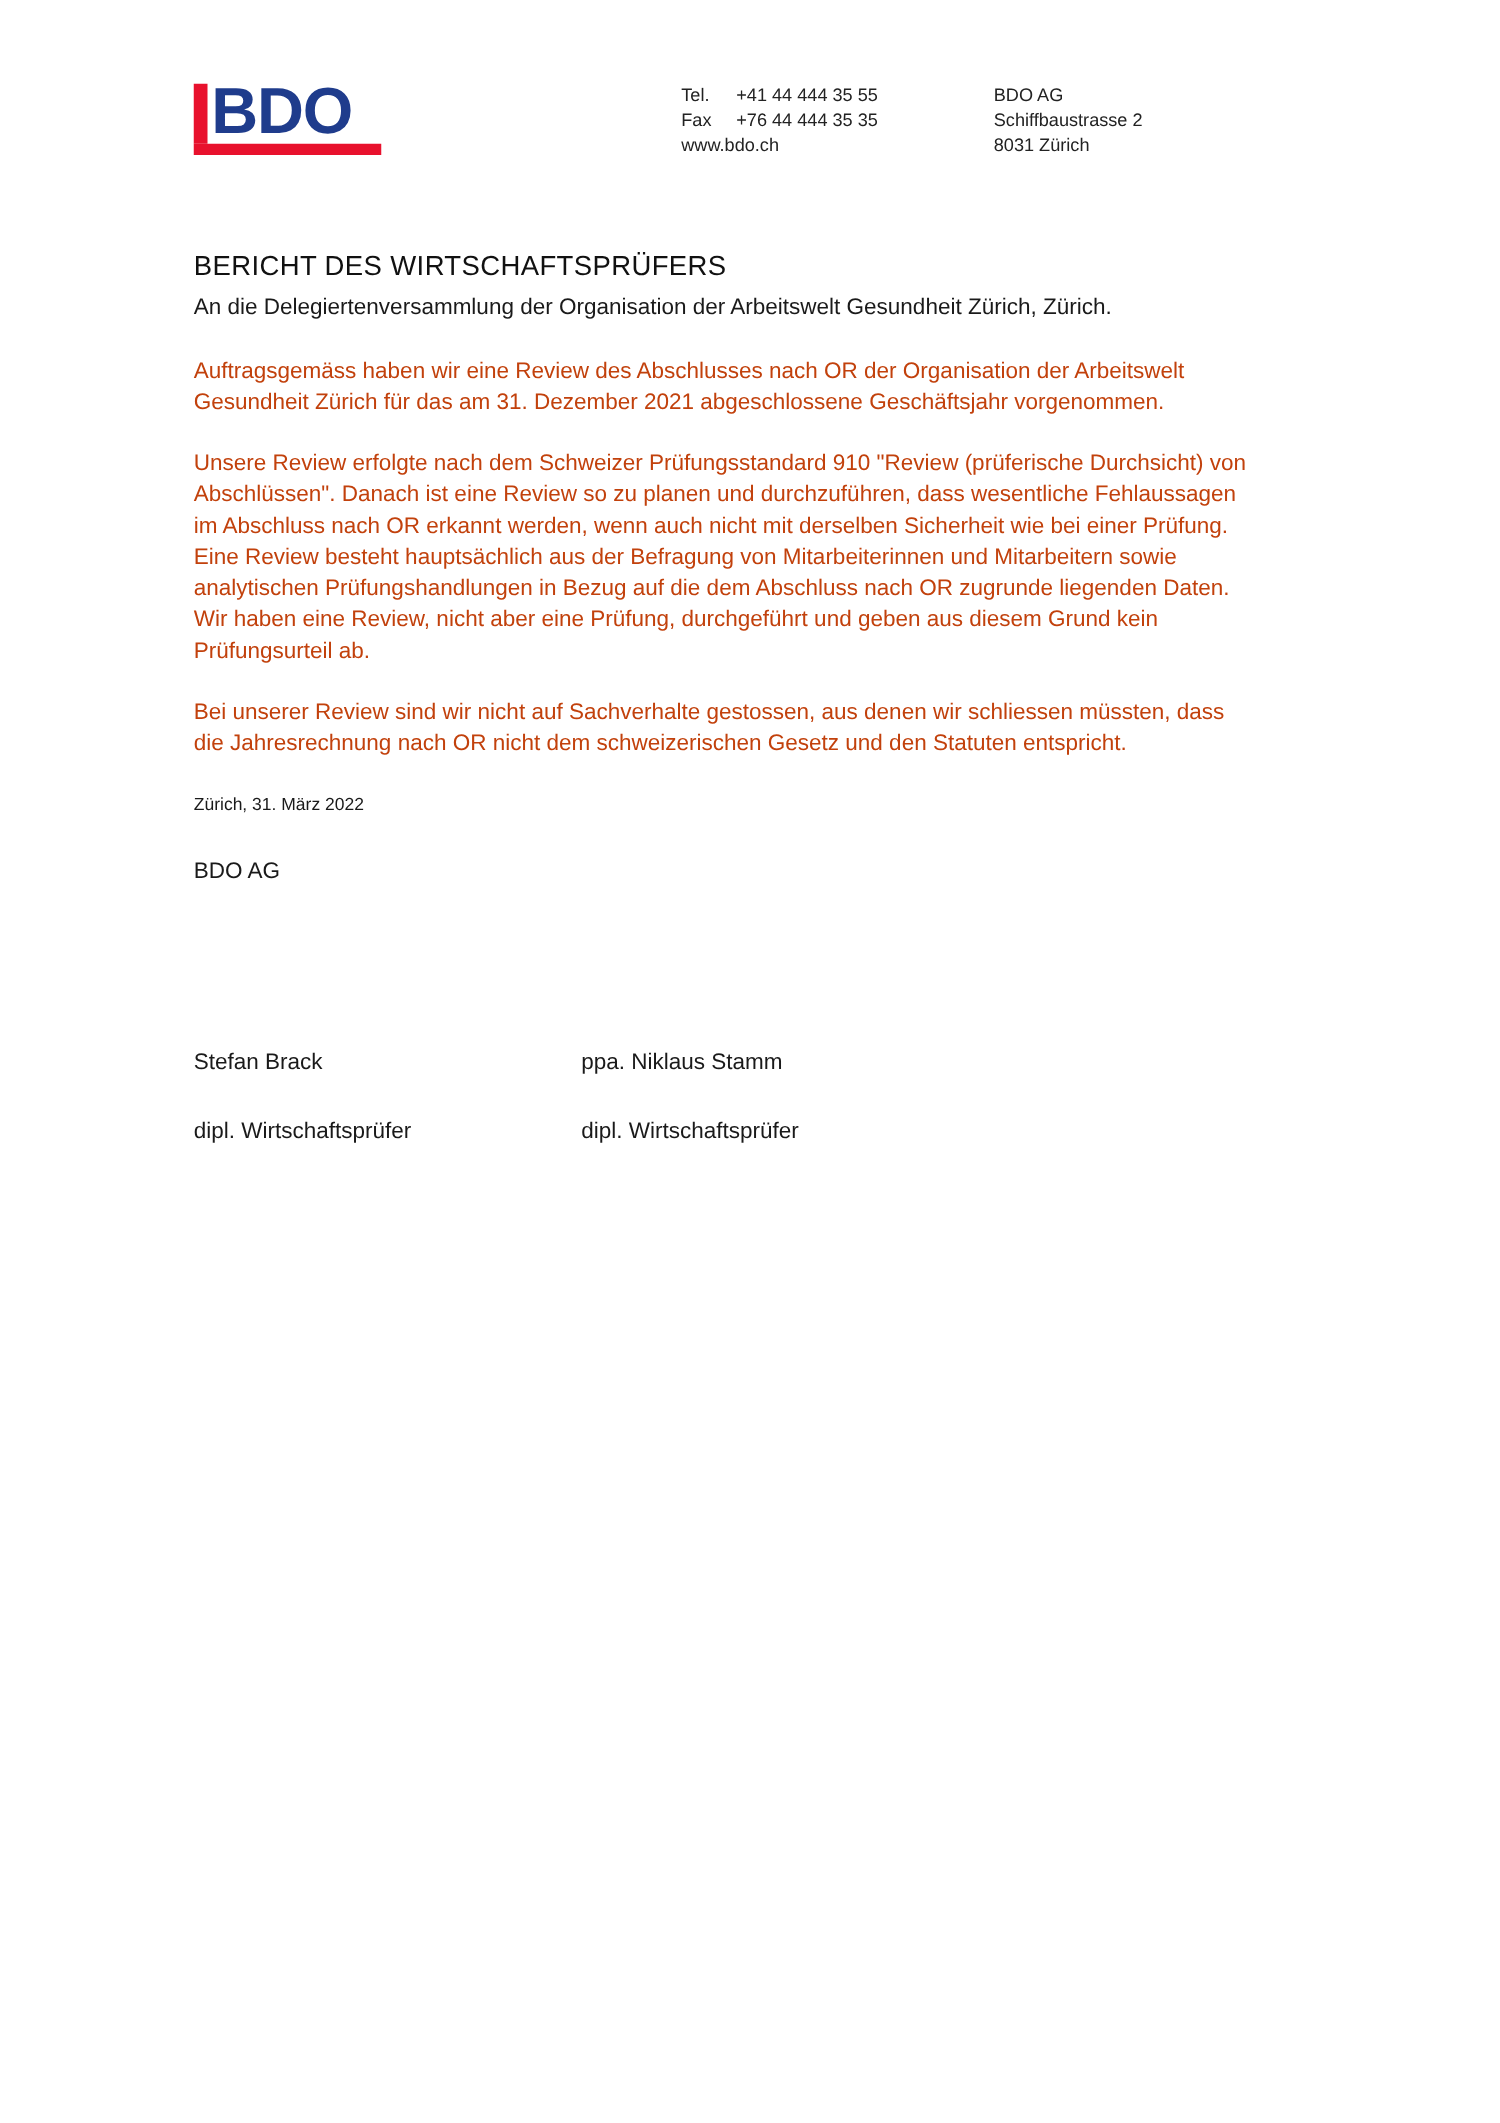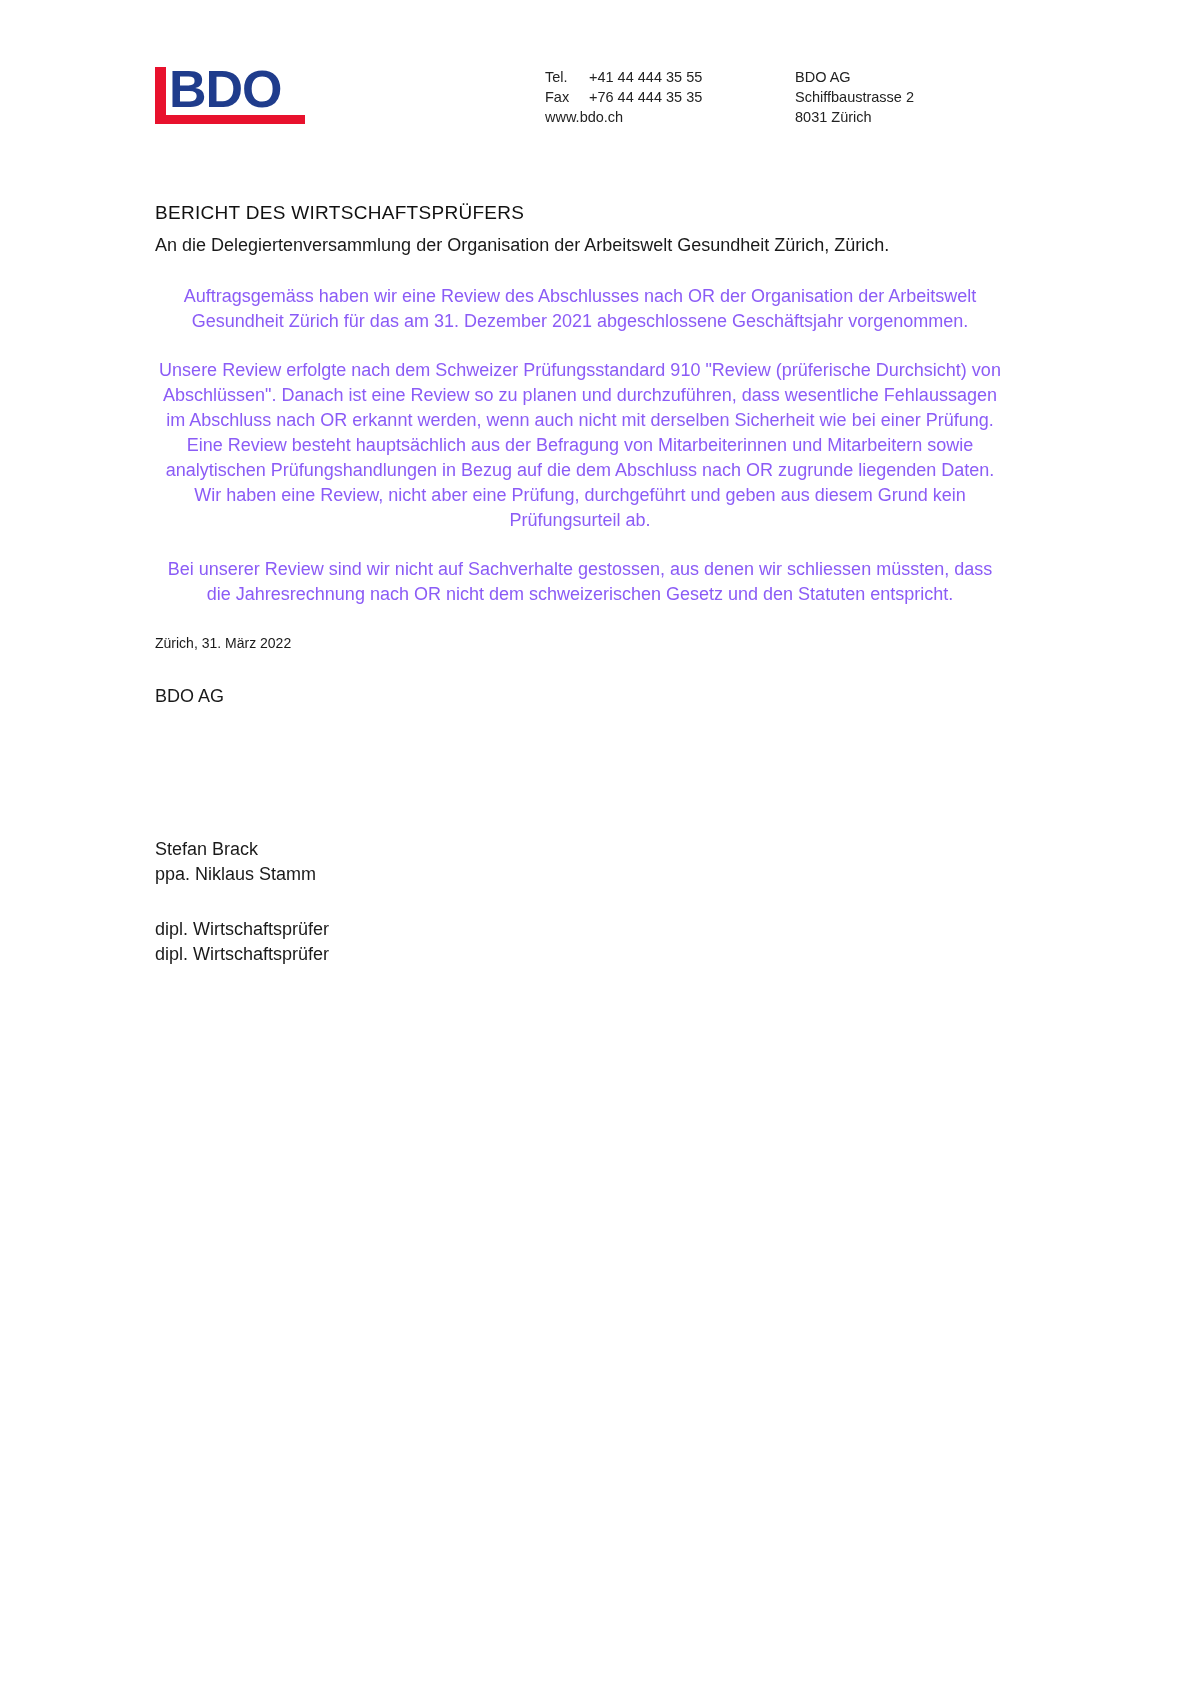--- a/index.html
+++ b/index.html
@@ -92,58 +92,58 @@
 
   
   .content {
     position: absolute;
     top: 200px;
     left: 155px;
     width: 850px;
   }
   .doc-title {
     font-family: "Liberation Sans Narrow", "Liberation Sans", sans-serif;
-    font-size: 19px;
+    font-size: 22px;
     letter-spacing: 0.3px;
     line-height: 26px;
     margin: 0 0 6px 0;
     font-weight: normal;
     color: #111111;
   }
   .addressee {
     font-size: 18px;
     line-height: 26px;
     margin: 0 0 26px 0;
   }
   p.para {
     font-size: 18px;
     line-height: 25px;
     margin: 0 0 24px 0;
-    text-align: center;
-    color: #8b5cf6;
+    text-align: left;
+    color: #c2410c;
   }
 
   .date-line {
     font-size: 14px;
     line-height: 25px;
     margin: 24px 0 0 0;
   }
   .company-line {
     font-size: 18px;
     line-height: 25px;
     margin: 28px 0 0 0;
   }
 
   .signatures {
     margin-top: 128px;
     width: 100%;
   }
   .sig-row {
     display: flex;
-    flex-direction: column;
+    flex-direction: row;
   }
   .sig-col {
     width: 310px;
     font-size: 18px;
     line-height: 25px;
   }
   .sig-names { margin-bottom: 30px; }
 
   .attachments {
     position: absolute;

